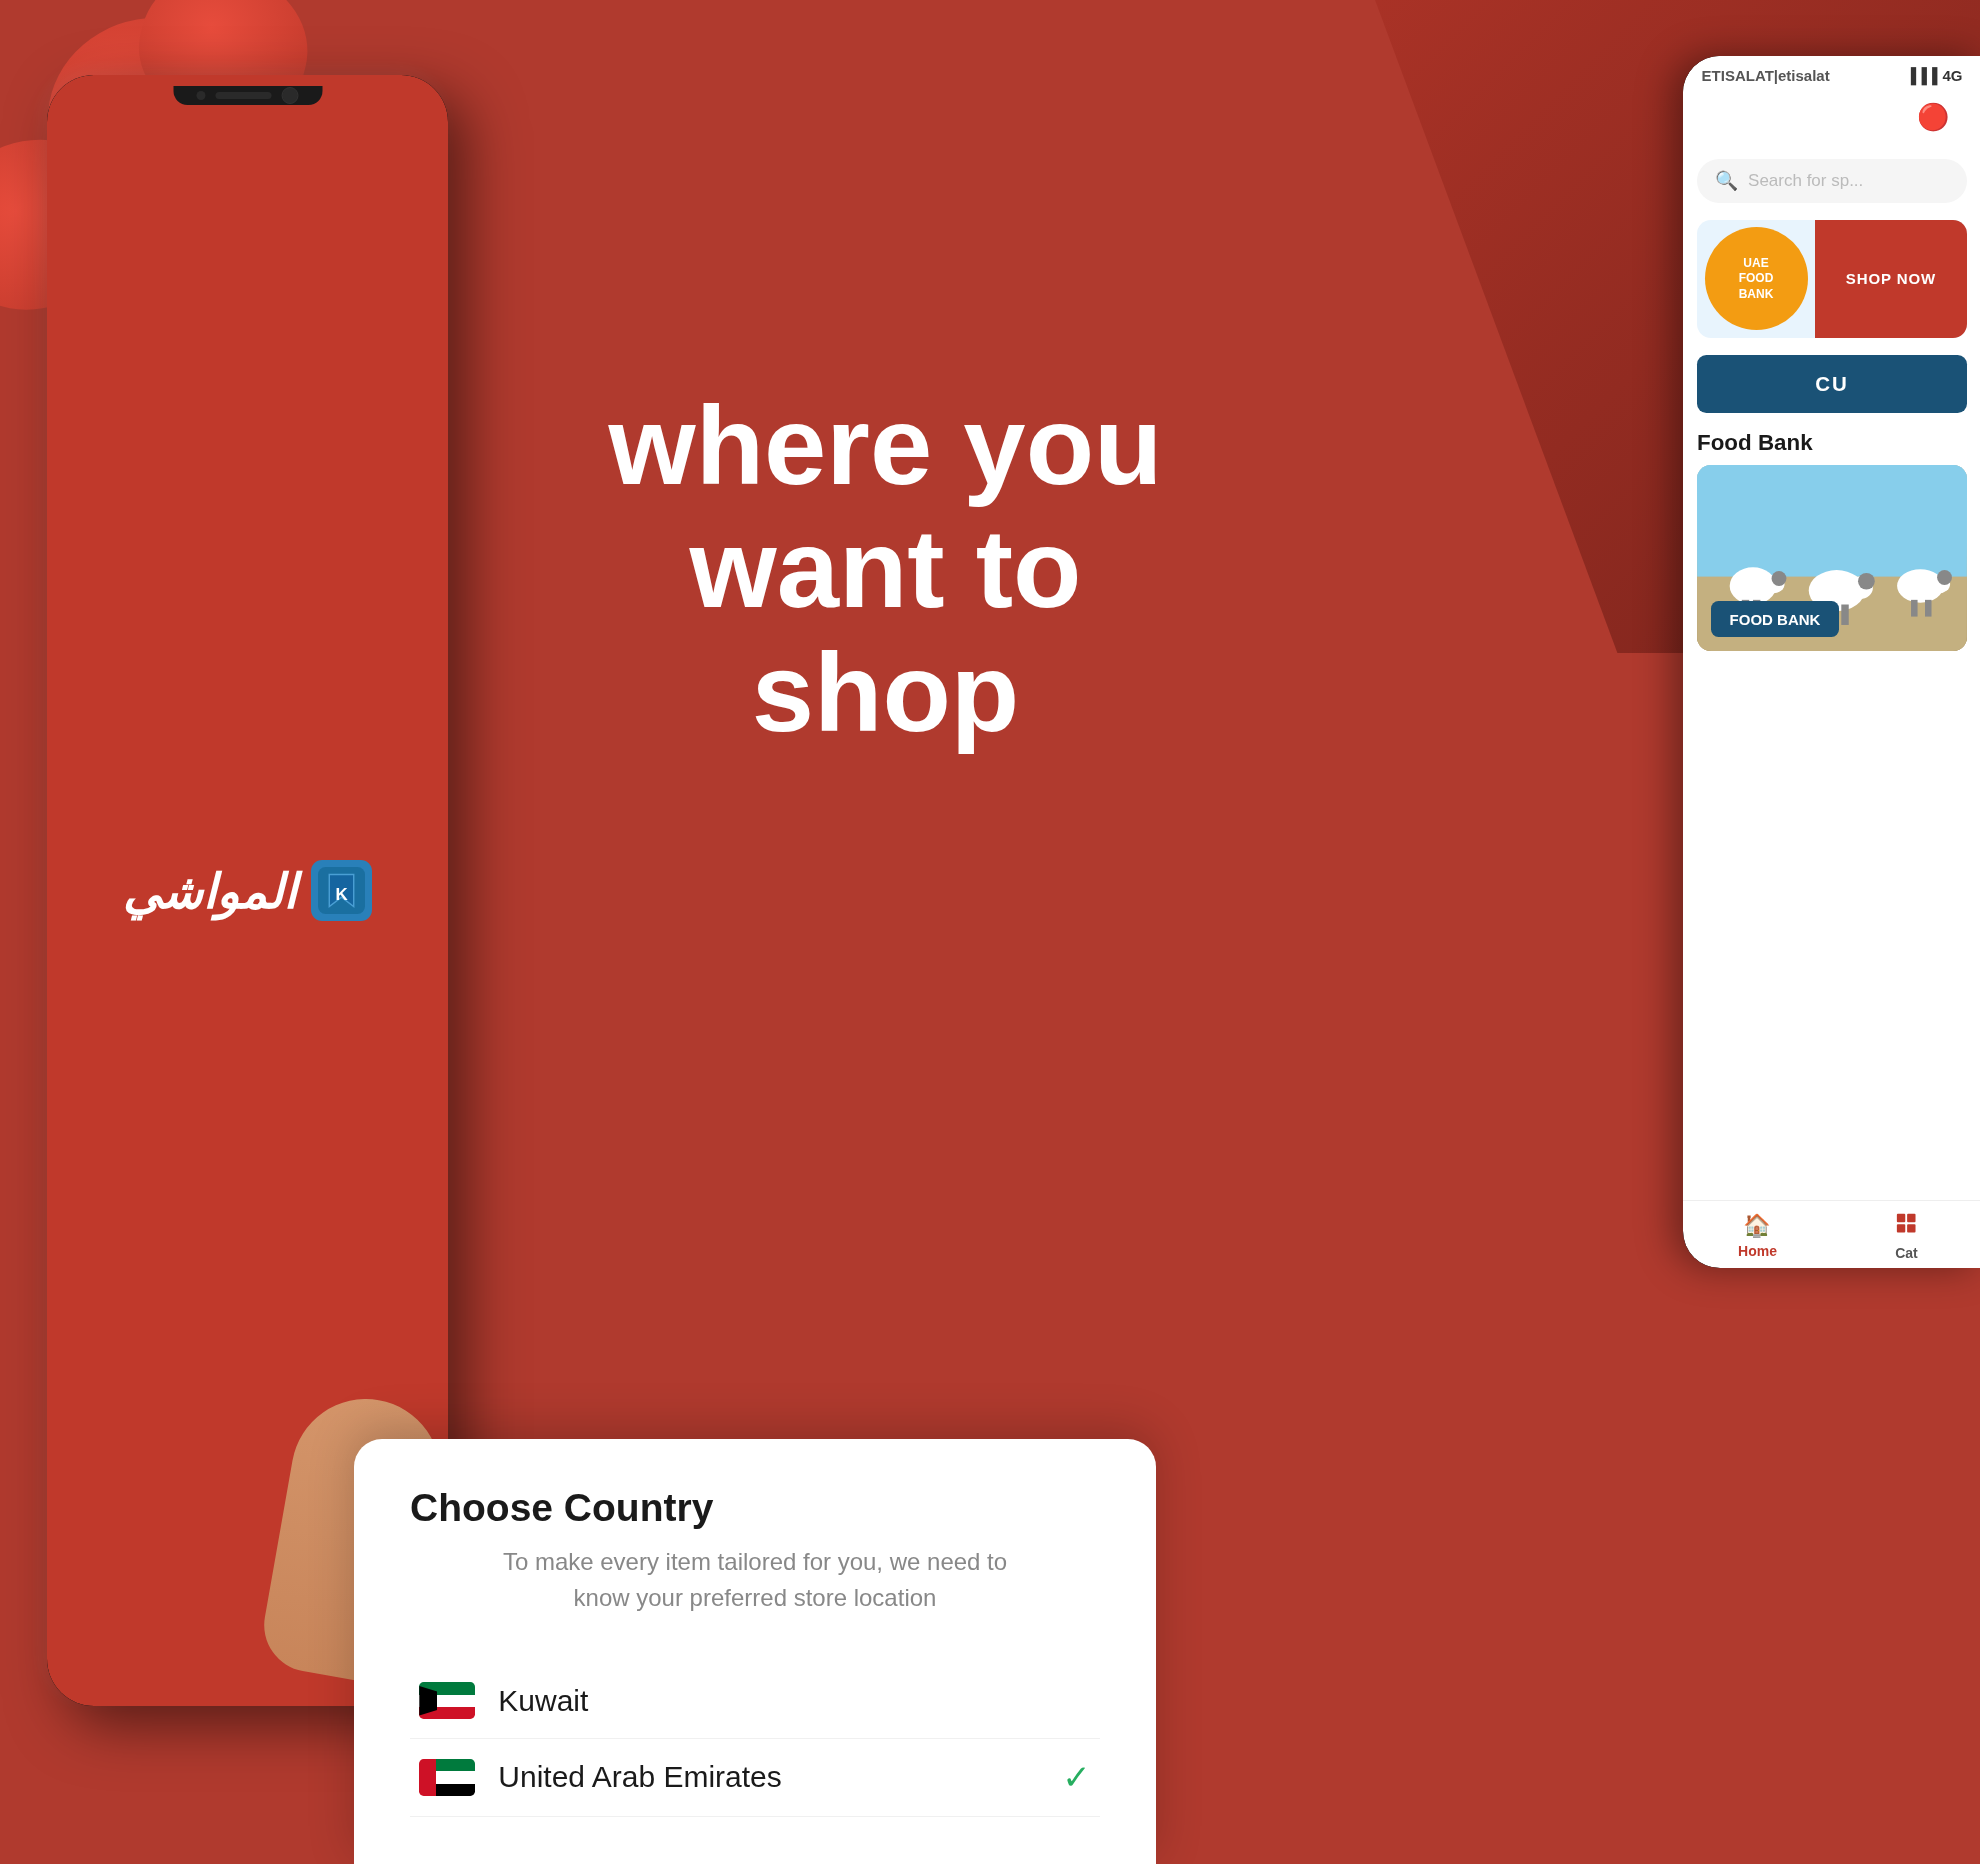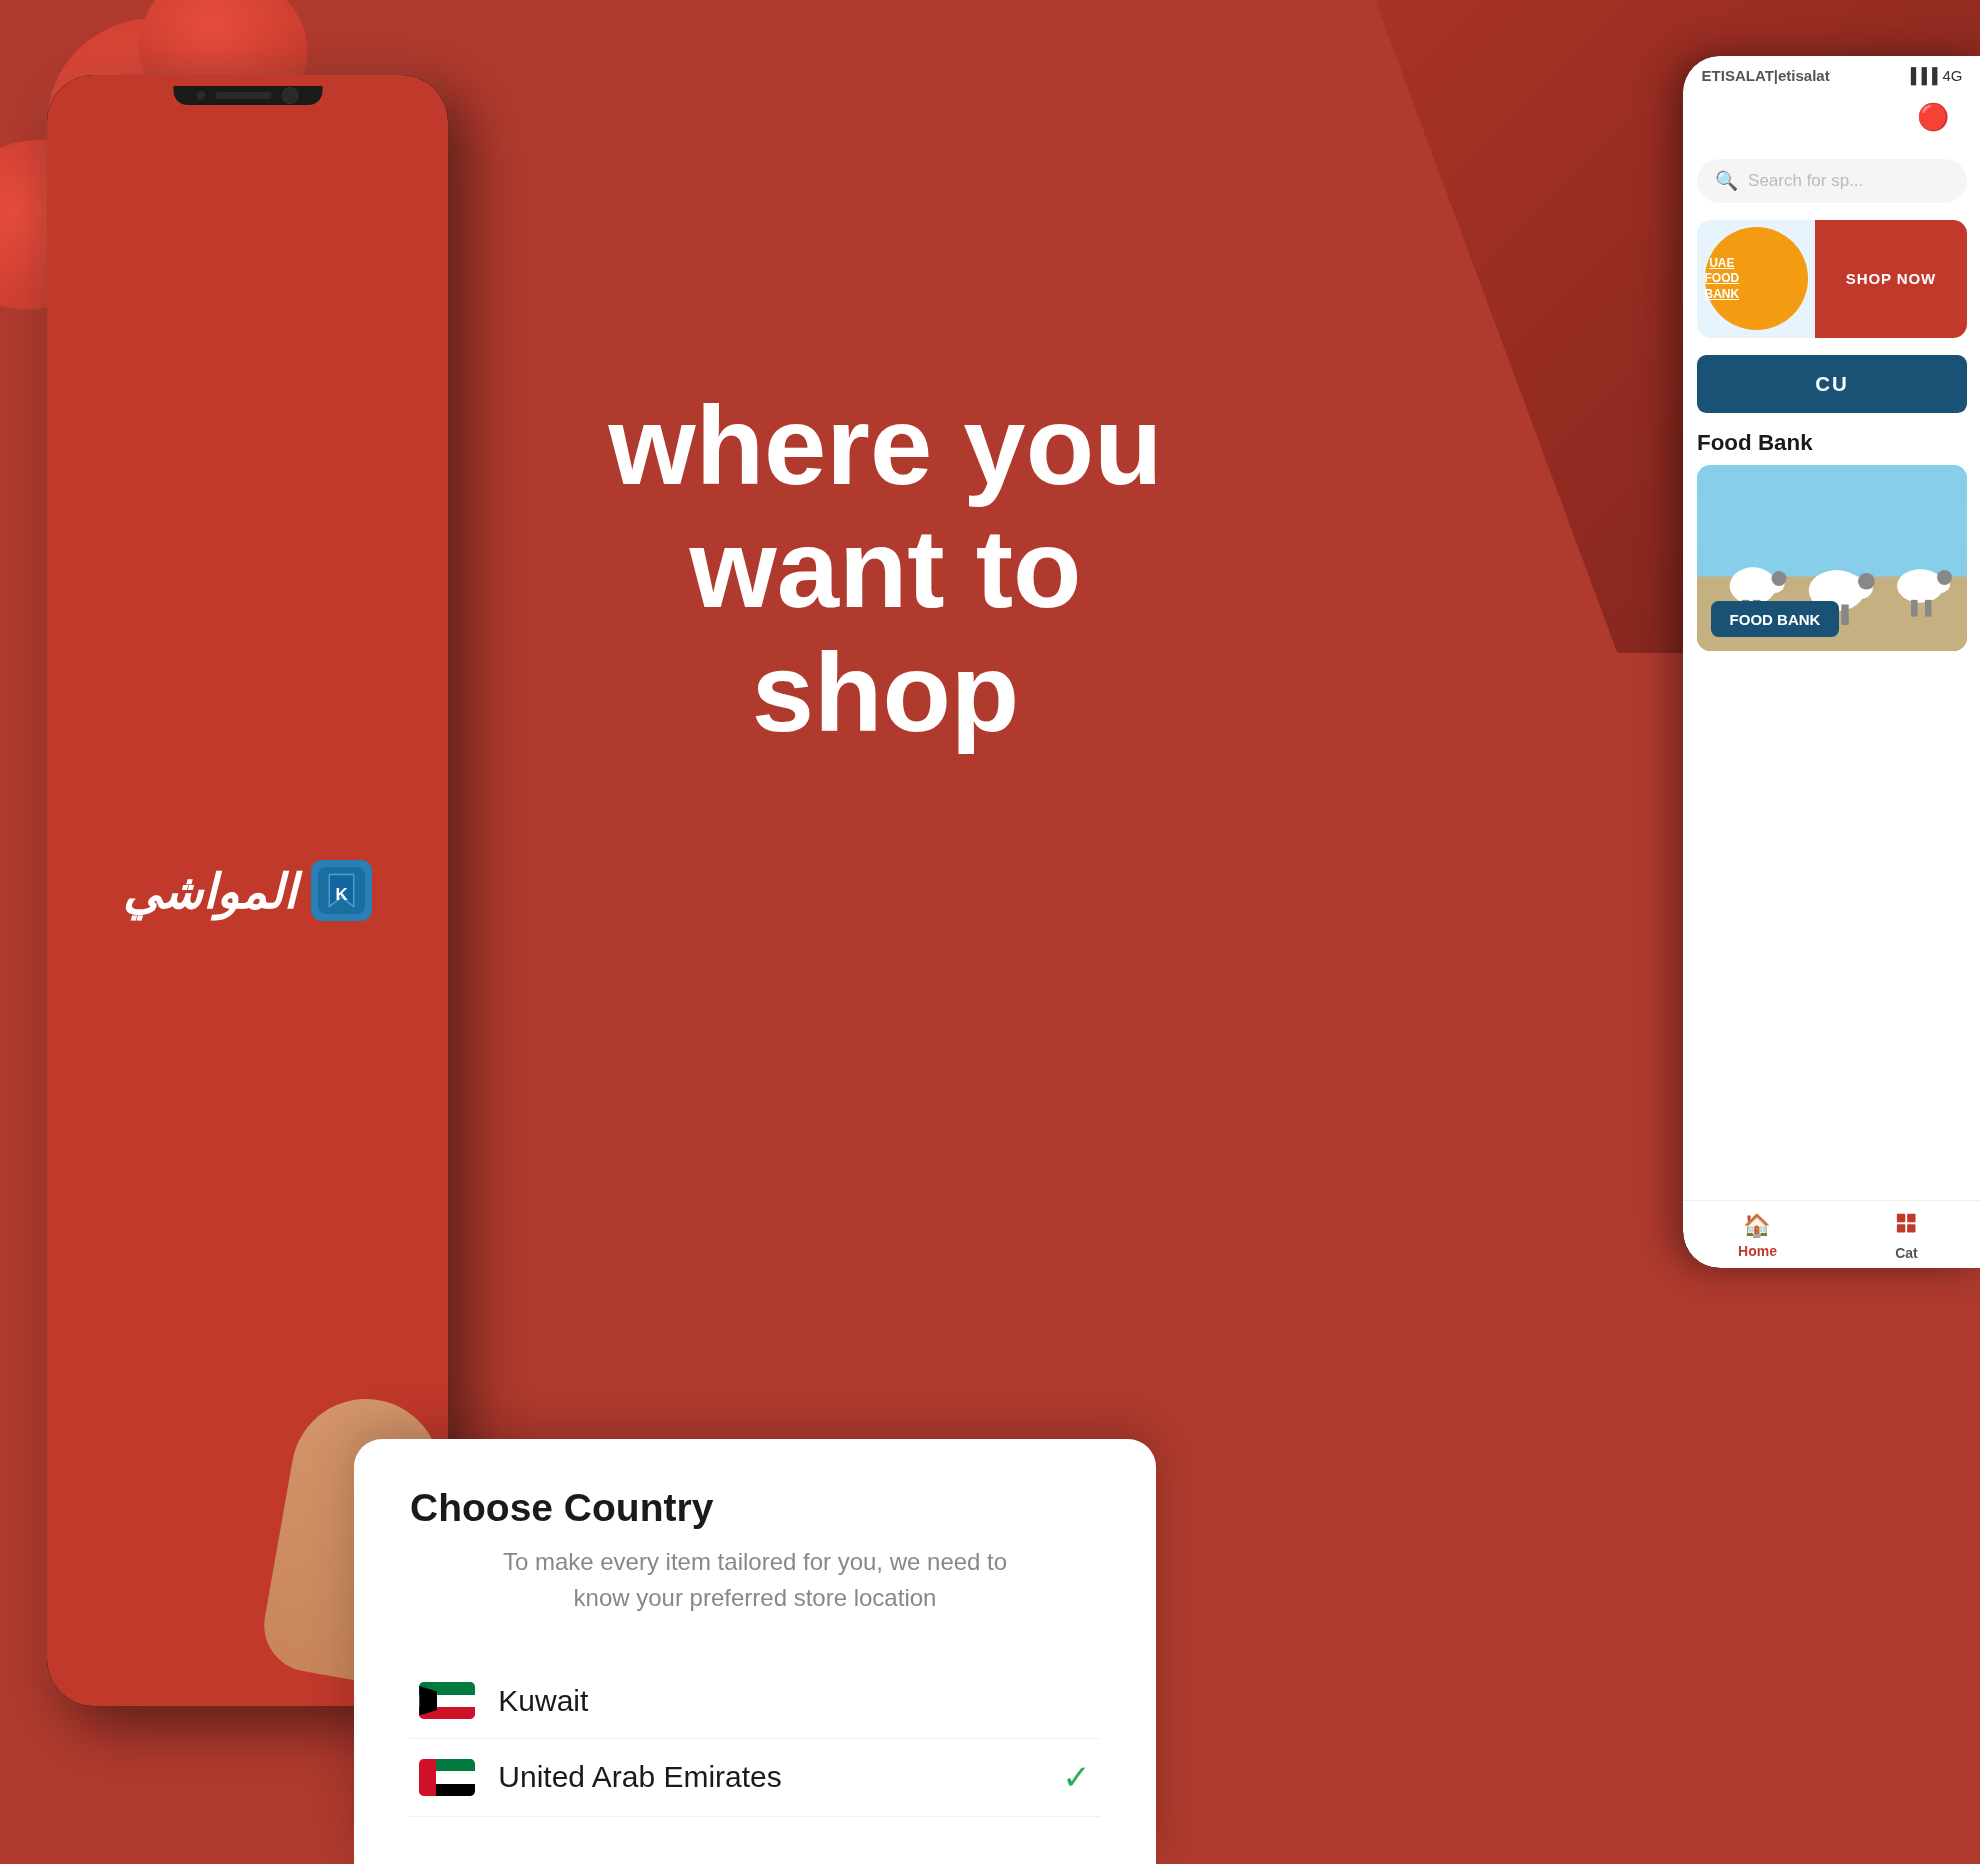--- a/index.html
+++ b/index.html
@@ -345,31 +345,30 @@
       display: flex;
       align-items: stretch;
     }
 
     .rp-banner-circle {
       width: 103px;
       height: 103px;
       background: #f39c12;
       border-radius: 50%;
       display: flex;
-      align-items: flex-start;
+      align-items: center;
       justify-content: center;
       flex-direction: column;
       color: white;
       font-size: 13px;
       font-weight: 900;
       text-align: center;
       line-height: 1.2;
       flex-shrink: 0;
       margin: 7.5px;
-      text-decoration: underline;
     }
 
     .rp-banner-btn {
       background: #c0392b;
       color: white;
       font-size: 15px;
       font-weight: 800;
       padding: 7.5px 14px;
       display: flex;
       align-items: center;
@@ -602,21 +601,21 @@
 
 <div class="right-phone-panel">
   <div class="right-phone-screen">
 
     <div class="rp-status-bar">
       <span class="rp-status-left">
         <span>ETISALAT|etisalat</span>
       </span>
       <div class="rp-status-right">
         <span style="font-size:15px;">▐▐▐</span>
-        <span style="font-weight:normal; font-size:15px;">4G</span>
+        <span style="font-weight:bold; font-size:15px;">4G</span>
       </div>
     </div>
 
     <div class="rp-logo-area">
       <span class="rp-logo-red">
         <svg width="56" height="33" viewBox="0 0 60 35" style="font-size:36px">
           <text x="50%" y="75%" text-anchor="middle" fill="#c0392b" font-size="28" font-weight="900" font-family="Arial">🔴</text>
         </svg>
       </span>
     </div>

